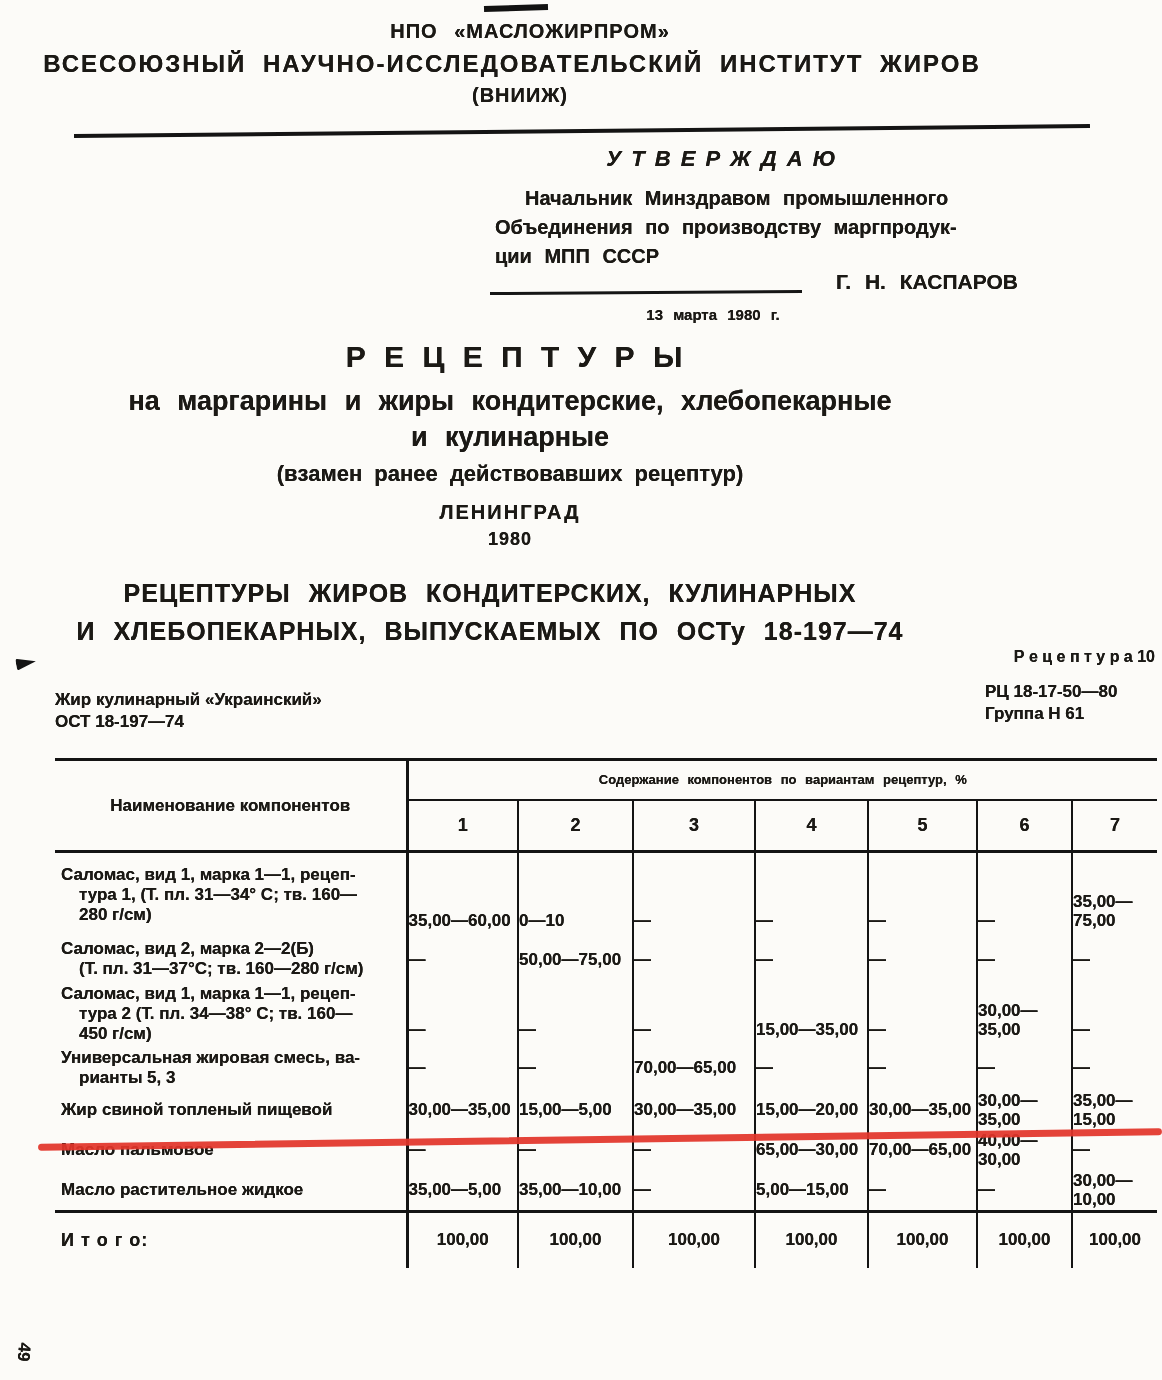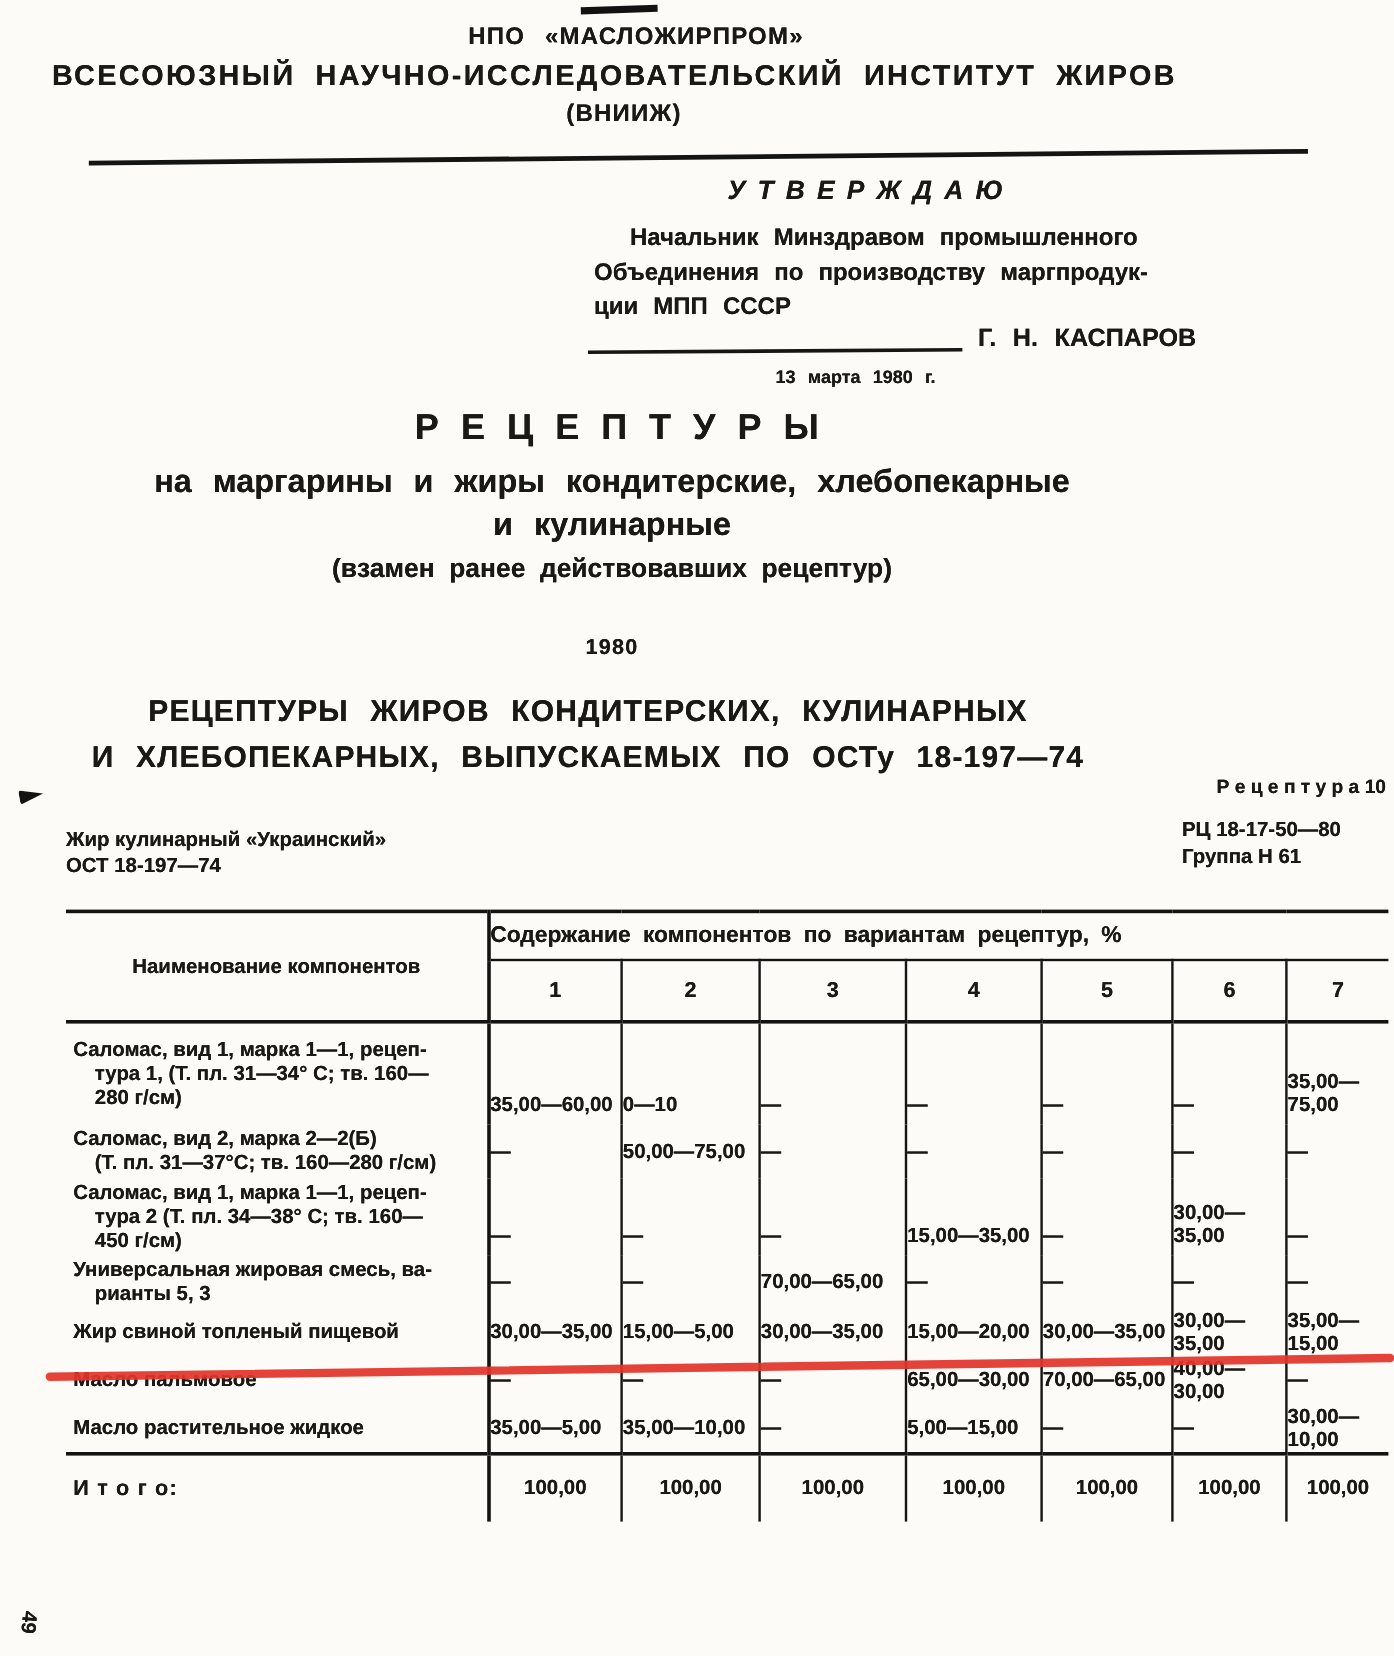--- a/index.html
+++ b/index.html
@@ -19,21 +19,21 @@
   .binding-mark{left:484px;top:5px;width:64px;height:6px;background:#121212;transform:rotate(-2deg)}
   .org-abbrev{left:180px;top:20px;width:700px;font-size:20px;letter-spacing:1px;word-spacing:10px}
   .org-name{left:32px;top:50px;width:960px;font-size:24px;letter-spacing:2px;word-spacing:8px}
   .org-short{left:170px;top:84px;width:700px;font-size:20px;letter-spacing:1px}
   .letterhead-rule{left:74px;top:129px;width:1016px;height:4px;background:#141414;transform:rotate(-0.55deg)}
 
   
   .approval-stamp{left:472px;top:146px;width:500px;font-size:22px;font-style:italic;letter-spacing:2px}
   .approver{left:495px;top:184px;width:490px;font-size:20px;line-height:1.45;text-indent:30px;word-spacing:7px}
   .signature-line{left:490px;top:291px;width:312px;height:3px;background:#161616;transform:rotate(-0.4deg)}
-  .signer{left:815px;top:270px;font-size:21px;word-spacing:8px}
+  .signer{left:836px;top:270px;font-size:21px;word-spacing:8px}
   .approval-date{left:518px;top:306px;width:390px;font-size:15px;word-spacing:6px}
 
   
   .doc-title{left:260px;top:340px;width:510px;font-size:30px;word-spacing:6px;letter-spacing:2px}
   .doc-subtitle1{left:80px;top:386px;width:860px;font-size:27px;word-spacing:10px}
   .doc-subtitle2{left:80px;top:422px;width:860px;font-size:27px;word-spacing:10px}
   .replaces-note{left:210px;top:461px;width:600px;font-size:22px;word-spacing:6px}
   .city{left:355px;top:501px;width:310px;font-size:20px;letter-spacing:2px}
   .year{left:355px;top:529px;width:310px;font-size:18px;letter-spacing:1px}
 
@@ -43,21 +43,21 @@
   .recipe-label{left:920px;top:648px;width:235px;text-align:right;font-size:16px}
   .product-name{left:55px;top:690px;font-size:17px}
   .product-standard{left:55px;top:712px;font-size:17px}
   .recipe-code{left:985px;top:682px;font-size:17px}
   .group{left:985px;top:704px;font-size:17px}
 
   
   table.rtable{position:absolute;left:55px;top:758px;width:1102px;border-collapse:collapse;table-layout:fixed;border-top:3px solid #141414}
   .rtable th,.rtable td{font-weight:700;padding:0;color:#1b1915}
   .rtable th.namehead{border-bottom:3px solid #141414;font-size:17px;text-align:center;vertical-align:middle}
-  .rtable th.spanhead{border-left:3px solid #141414;border-bottom:2px solid #141414;height:40px;font-size:19px;text-align:left;vertical-align:middle;word-spacing:5px}
+  .rtable th.spanhead{border-left:3px solid #141414;border-bottom:2px solid #141414;height:40px;font-size:13px;text-align:center;vertical-align:middle;word-spacing:5px}
   .rtable tr.numrow{height:52px}
   .rtable tr.numrow th{border-left:2px solid #141414;border-bottom:3px solid #141414;font-size:18px;text-align:center;vertical-align:middle}
   .rtable tr.numrow th:first-child{border-left-width:3px}
   .rtable tbody td.name{font-size:17px;line-height:20px;padding:2px 4px 2px 24px;text-indent:-18px;vertical-align:middle;white-space:pre-line}
   .rtable tbody td.val{border-left:2px solid #141414;font-size:17px;line-height:19px;text-align:left;vertical-align:middle;white-space:pre-line}
   .rtable tbody td.name + td.val{border-left-width:3px}
   .rtable tbody tr.vb td.val{vertical-align:bottom;padding-bottom:7px}
   .rtable tr.totalrow td{border-top:3px solid #141414;height:56px;vertical-align:middle}
   .rtable tr.totalrow td.name{font-size:18px;padding-left:6px;letter-spacing:1px}
   .rtable tr.totalrow td.val{border-left:2px solid #141414;font-size:17px;text-align:center;white-space:pre-line}
@@ -85,20 +85,21 @@
 Объединения по производству маргпродук-
 ции МПП СССР</div>
   <div class="abs signature-line"></div>
   <div class="abs b signer">Г. Н. КАСПАРОВ</div>
   <div class="abs ctr b approval-date">13 марта 1980 г.</div>
 
   <div class="abs ctr b doc-title">Р Е Ц Е П Т У Р Ы</div>
   <div class="abs ctr b doc-subtitle1">на маргарины и жиры кондитерские, хлебопекарные</div>
   <div class="abs ctr b doc-subtitle2">и кулинарные</div>
   <div class="abs ctr b replaces-note">(взамен ранее действовавших рецептур)</div>
+  <div class="abs ctr b city">ЛЕНИНГРАД</div>
   <div class="abs ctr b year">1980</div>
 
   <div class="abs ctr b pre section-heading">РЕЦЕПТУРЫ ЖИРОВ КОНДИТЕРСКИХ, КУЛИНАРНЫХ
 И ХЛЕБОПЕКАРНЫХ, ВЫПУСКАЕМЫХ ПО ОСТу 18-197—74</div>
   <div class="abs margin-arrow"></div>
   <div class="abs b recipe-label">Р е ц е п т у р а  10</div>
   <div class="abs b product-name">Жир кулинарный «Украинский»</div>
   <div class="abs b product-standard">ОСТ 18-197—74</div>
   <div class="abs b recipe-code">РЦ 18-17-50—80</div>
   <div class="abs b group">Группа Н 61</div>

